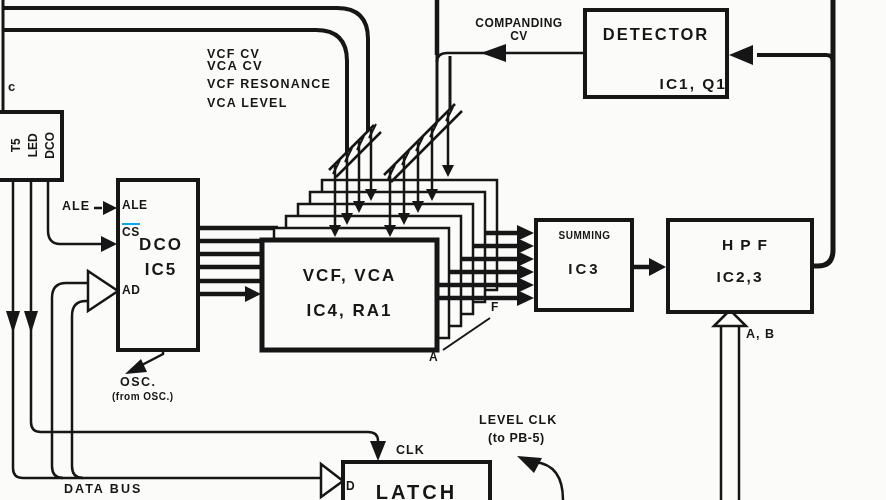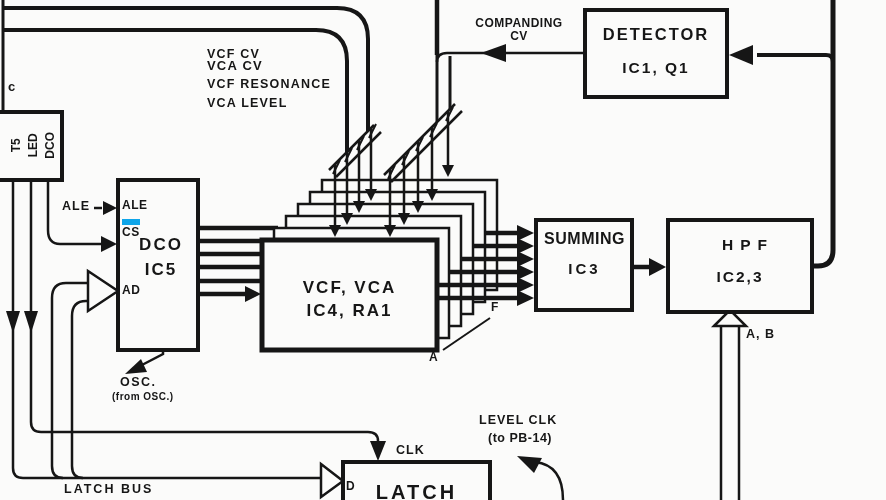--- a/index.html
+++ b/index.html
@@ -2,21 +2,21 @@
 <html><head>
 <meta charset="utf-8">
 <style>
   html,body{margin:0;padding:0;background:#fbfbfa;}
   #stage{position:relative;width:886px;height:500px;overflow:hidden;
          font-family:"Liberation Sans",sans-serif;color:#161616;background:#fbfbfa;}
   #wires{position:absolute;left:0;top:0;}
   .lbl{position:absolute;font-weight:700;white-space:nowrap;line-height:1.05;}
   .ctr{text-align:center;}
   .rot{transform:rotate(-90deg);transform-origin:center center;text-align:center;}
-  .ovl{border-top:6px solid #0ea5e9;padding-top:0px;}
+  .ovl{border-top:2px solid #0ea5e9;padding-top:0px;}
 </style>
 </head>
 <body>
 
 <div id="stage">
 
 <svg id="wires" width="886" height="500" viewBox="0 0 886 500" fill="none" stroke="#161616" stroke-linecap="butt">
 
   <path d="M3,0 V112" stroke-width="3"></path>
   <path d="M3,8 H337 Q368,8 368,39 V131" stroke-width="4"></path>
@@ -140,50 +140,50 @@
 <div class="lbl" style="left:207px;top:59px;font-size:13px;letter-spacing:1.2px;">VCA CV</div>
 <div class="lbl" style="left:207px;top:78px;font-size:12.5px;letter-spacing:1.2px;">VCF RESONANCE</div>
 <div class="lbl" style="left:207px;top:97px;font-size:12.5px;letter-spacing:1.2px;">VCA LEVEL</div>
 
 <div class="lbl ctr" style="left:464px;top:17px;width:110px;font-size:12px;letter-spacing:0.5px;">
   <div>COMPANDING</div>
   <div>CV</div>
 </div>
 
 <div class="lbl ctr" style="left:585px;top:26px;width:142px;font-size:16.5px;letter-spacing:2px;">DETECTOR</div>
-<div class="lbl ctr" style="left:585px;top:60px;width:142px;font-size:15.5px;letter-spacing:2px;">IC1, Q1</div>
+<div class="lbl ctr" style="left:585px;top:76px;width:142px;font-size:15.5px;letter-spacing:2px;text-align:right;">IC1, Q1</div>
 
 <div class="lbl rot" style="left:-14px;top:139px;width:60px;font-size:12px;">T5</div>
 <div class="lbl rot" style="left:3px;top:139px;width:60px;font-size:12px;">LED</div>
 <div class="lbl rot" style="left:20px;top:139px;width:60px;font-size:12px;">DCO</div>
 
 <div class="lbl" style="left:62px;top:200px;font-size:12.5px;letter-spacing:1px;">ALE</div>
 <div class="lbl" style="left:122px;top:199px;font-size:12px;letter-spacing:0.5px;">ALE</div>
 <div class="lbl" style="left:122px;top:226px;font-size:12px;letter-spacing:0.5px;"><span class="ovl">CS</span></div>
 <div class="lbl" style="left:122px;top:284px;font-size:12px;letter-spacing:0.5px;">AD</div>
 <div class="lbl ctr" style="left:130px;top:236px;width:62px;font-size:17px;letter-spacing:2px;">DCO</div>
 <div class="lbl ctr" style="left:130px;top:261px;width:62px;font-size:17px;letter-spacing:2px;">IC5</div>
 
-<div class="lbl ctr" style="left:262px;top:267px;width:175px;font-size:17px;letter-spacing:2px;margin-top:12px;">VCF, VCA</div>
+<div class="lbl ctr" style="left:262px;top:267px;width:175px;font-size:17px;letter-spacing:2px;">VCF, VCA</div>
 <div class="lbl ctr" style="left:262px;top:302px;width:175px;font-size:17px;letter-spacing:2px;">IC4, RA1</div>
 <div class="lbl" style="left:429px;top:351px;font-size:12px;">A</div>
 <div class="lbl" style="left:491px;top:301px;font-size:12px;">F</div>
 
-<div class="lbl ctr" style="left:538px;top:231px;width:93px;font-size:16px;letter-spacing:0.5px;">SUMMING</div>
+<div class="lbl ctr" style="left:538px;top:231px;width:93px;font-size:10px;letter-spacing:0.5px;">SUMMING</div>
 <div class="lbl ctr" style="left:538px;top:261px;width:93px;font-size:15px;letter-spacing:3px;">IC3</div>
 
 <div class="lbl ctr" style="left:676px;top:237px;width:144px;font-size:15.5px;letter-spacing:7px;">HPF</div>
 <div class="lbl ctr" style="left:668px;top:269px;width:144px;font-size:15.5px;letter-spacing:2px;text-align:center;">IC2,3</div>
 <div class="lbl" style="left:746px;top:328px;font-size:12.5px;letter-spacing:1px;">A, B</div>
 
 <div class="lbl" style="left:120px;top:376px;font-size:12.5px;letter-spacing:1.5px;">OSC.</div>
 <div class="lbl" style="left:112px;top:392px;font-size:10px;letter-spacing:0.5px;">(from OSC.)</div>
 
 <div class="lbl" style="left:479px;top:414px;font-size:12.5px;letter-spacing:1px;">LEVEL CLK</div>
-<div class="lbl" style="left:488px;top:432px;font-size:12.5px;letter-spacing:0.5px;">(to PB-14)</div>
+<div class="lbl" style="left:488px;top:432px;font-size:12.5px;letter-spacing:0.5px;">(to PB-5)</div>
 
 <div class="lbl" style="left:396px;top:444px;font-size:12.5px;letter-spacing:1px;">CLK</div>
 <div class="lbl" style="left:346px;top:480px;font-size:12px;">D</div>
 <div class="lbl ctr" style="left:343px;top:482px;width:147px;font-size:20px;letter-spacing:3px;">LATCH</div>
 
-<div class="lbl" style="left:64px;top:483px;font-size:12.5px;letter-spacing:2px;">LATCH BUS</div>
+<div class="lbl" style="left:64px;top:483px;font-size:12.5px;letter-spacing:2px;">DATA BUS</div>
 
 </div>
 
 </body></html>

